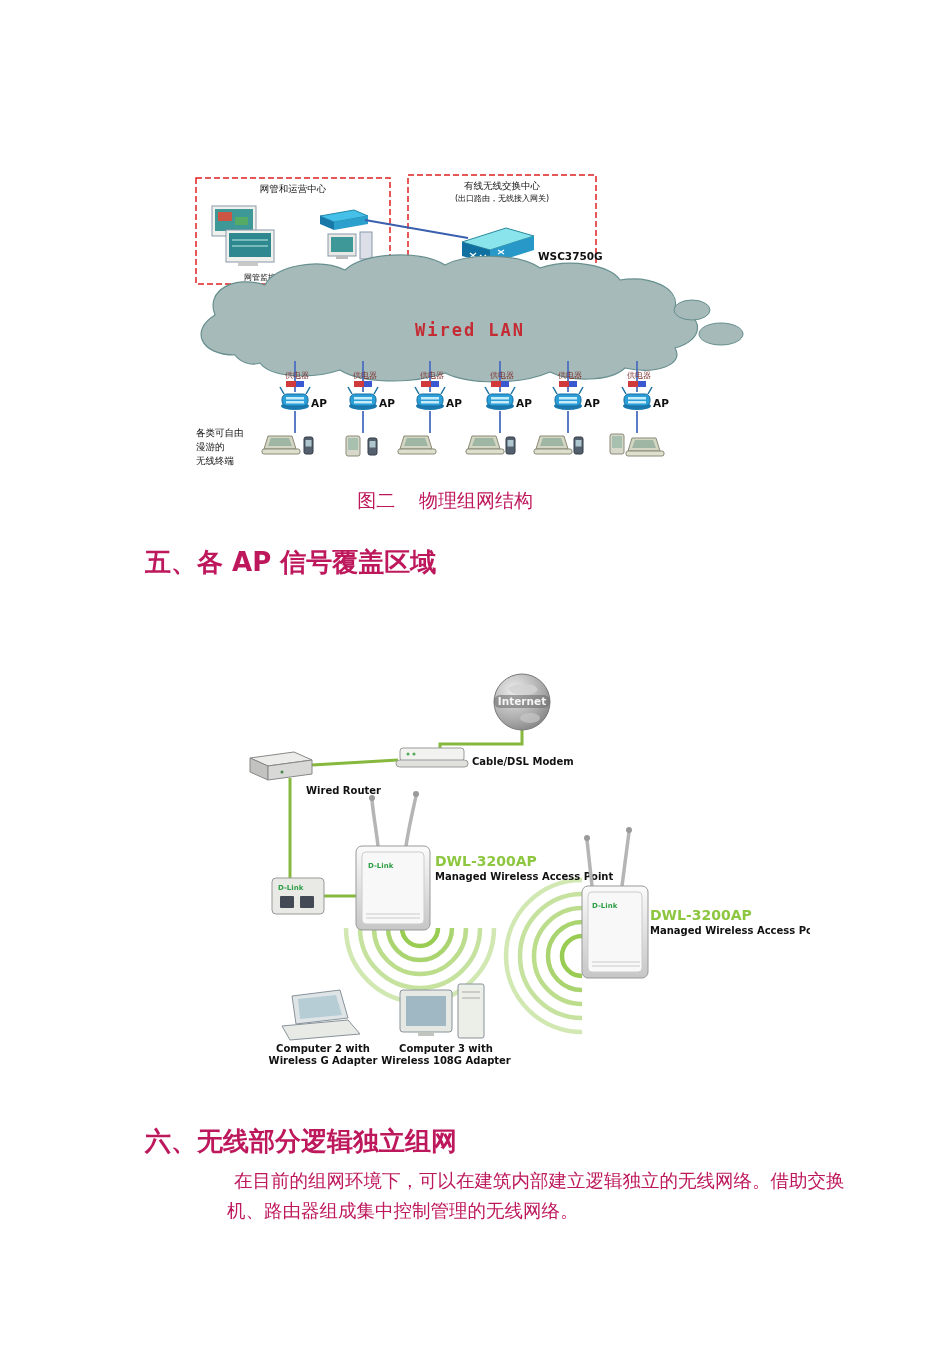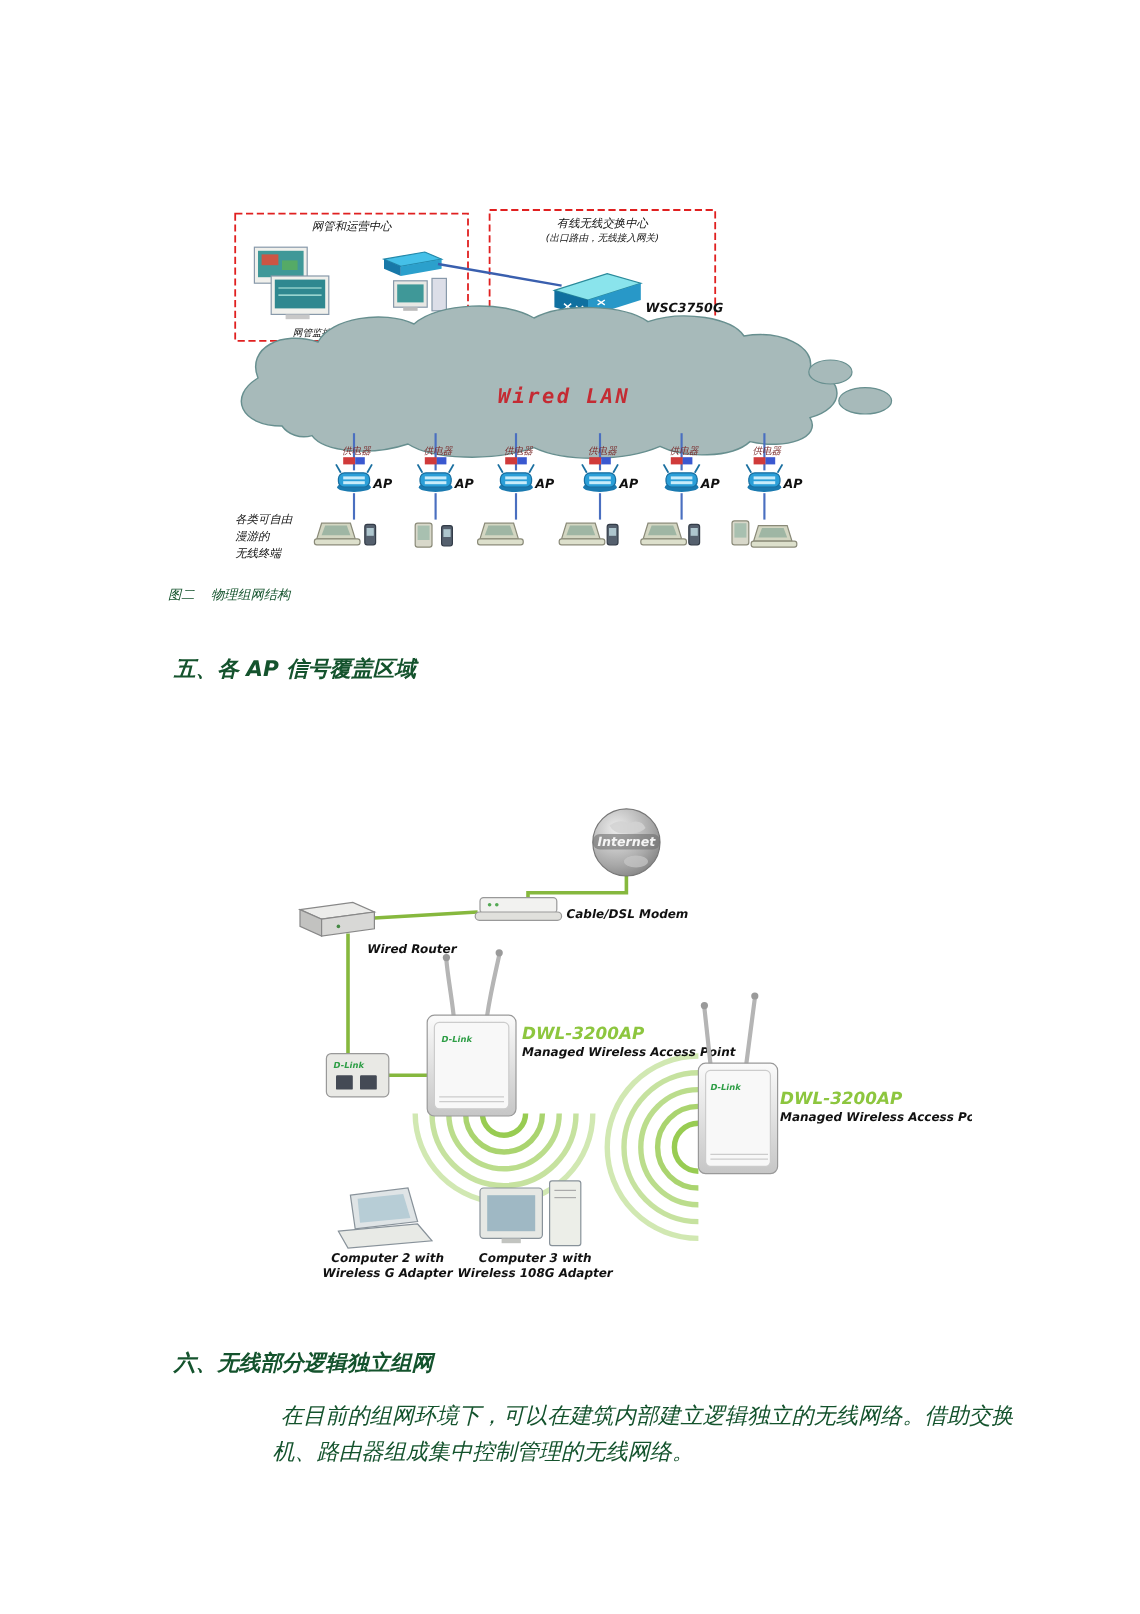--- a/index.html
+++ b/index.html
@@ -1,22 +1,22 @@
 <!DOCTYPE html>
 <html><head>
 <meta charset="utf-8">
 <style>
   html,body{margin:0;padding:0;background:#fff;}
   .page{position:relative;width:946px;height:1345px;background:#ffffff;overflow:hidden;
-        font-family:"Liberation Serif","DejaVu Serif",serif;color:#14532d;font-style:italic;}
+        font-family:"Liberation Serif","DejaVu Serif",serif;color:#be185d;}
   .abs{position:absolute;}
   .heading{font-family:"DejaVu Sans","Liberation Sans",sans-serif;font-weight:bold;
-           font-size:18px;white-space:nowrap;}
+           font-size:26px;white-space:nowrap;}
   .body-line{font-size:18.5px;line-height:30px;white-space:nowrap;}
-  .caption{font-size:11px;text-align:left;white-space:nowrap;}
+  .caption{font-size:19px;text-align:center;white-space:nowrap;}
   
   svg text{font-family:"DejaVu Sans","Liberation Sans",sans-serif;}
   .dashbox{fill:none;stroke:#e02020;stroke-width:1.5;stroke-dasharray:6 3;}
   .dropline{stroke:#4a6fc0;stroke-width:1.8;}
   .pwr{font-size:8px;fill:#7a2a2a;}
   .apl{font-size:10.5px;font-weight:bold;fill:#111;}
   .t9{font-size:9.5px;fill:#111;}
   .t8{font-size:8px;fill:#111;}
   .modeltx{font-size:10.5px;font-weight:bold;fill:#111;}
   .cloudtxt{font-family:"DejaVu Sans Mono","Liberation Mono",monospace;font-size:17px;

